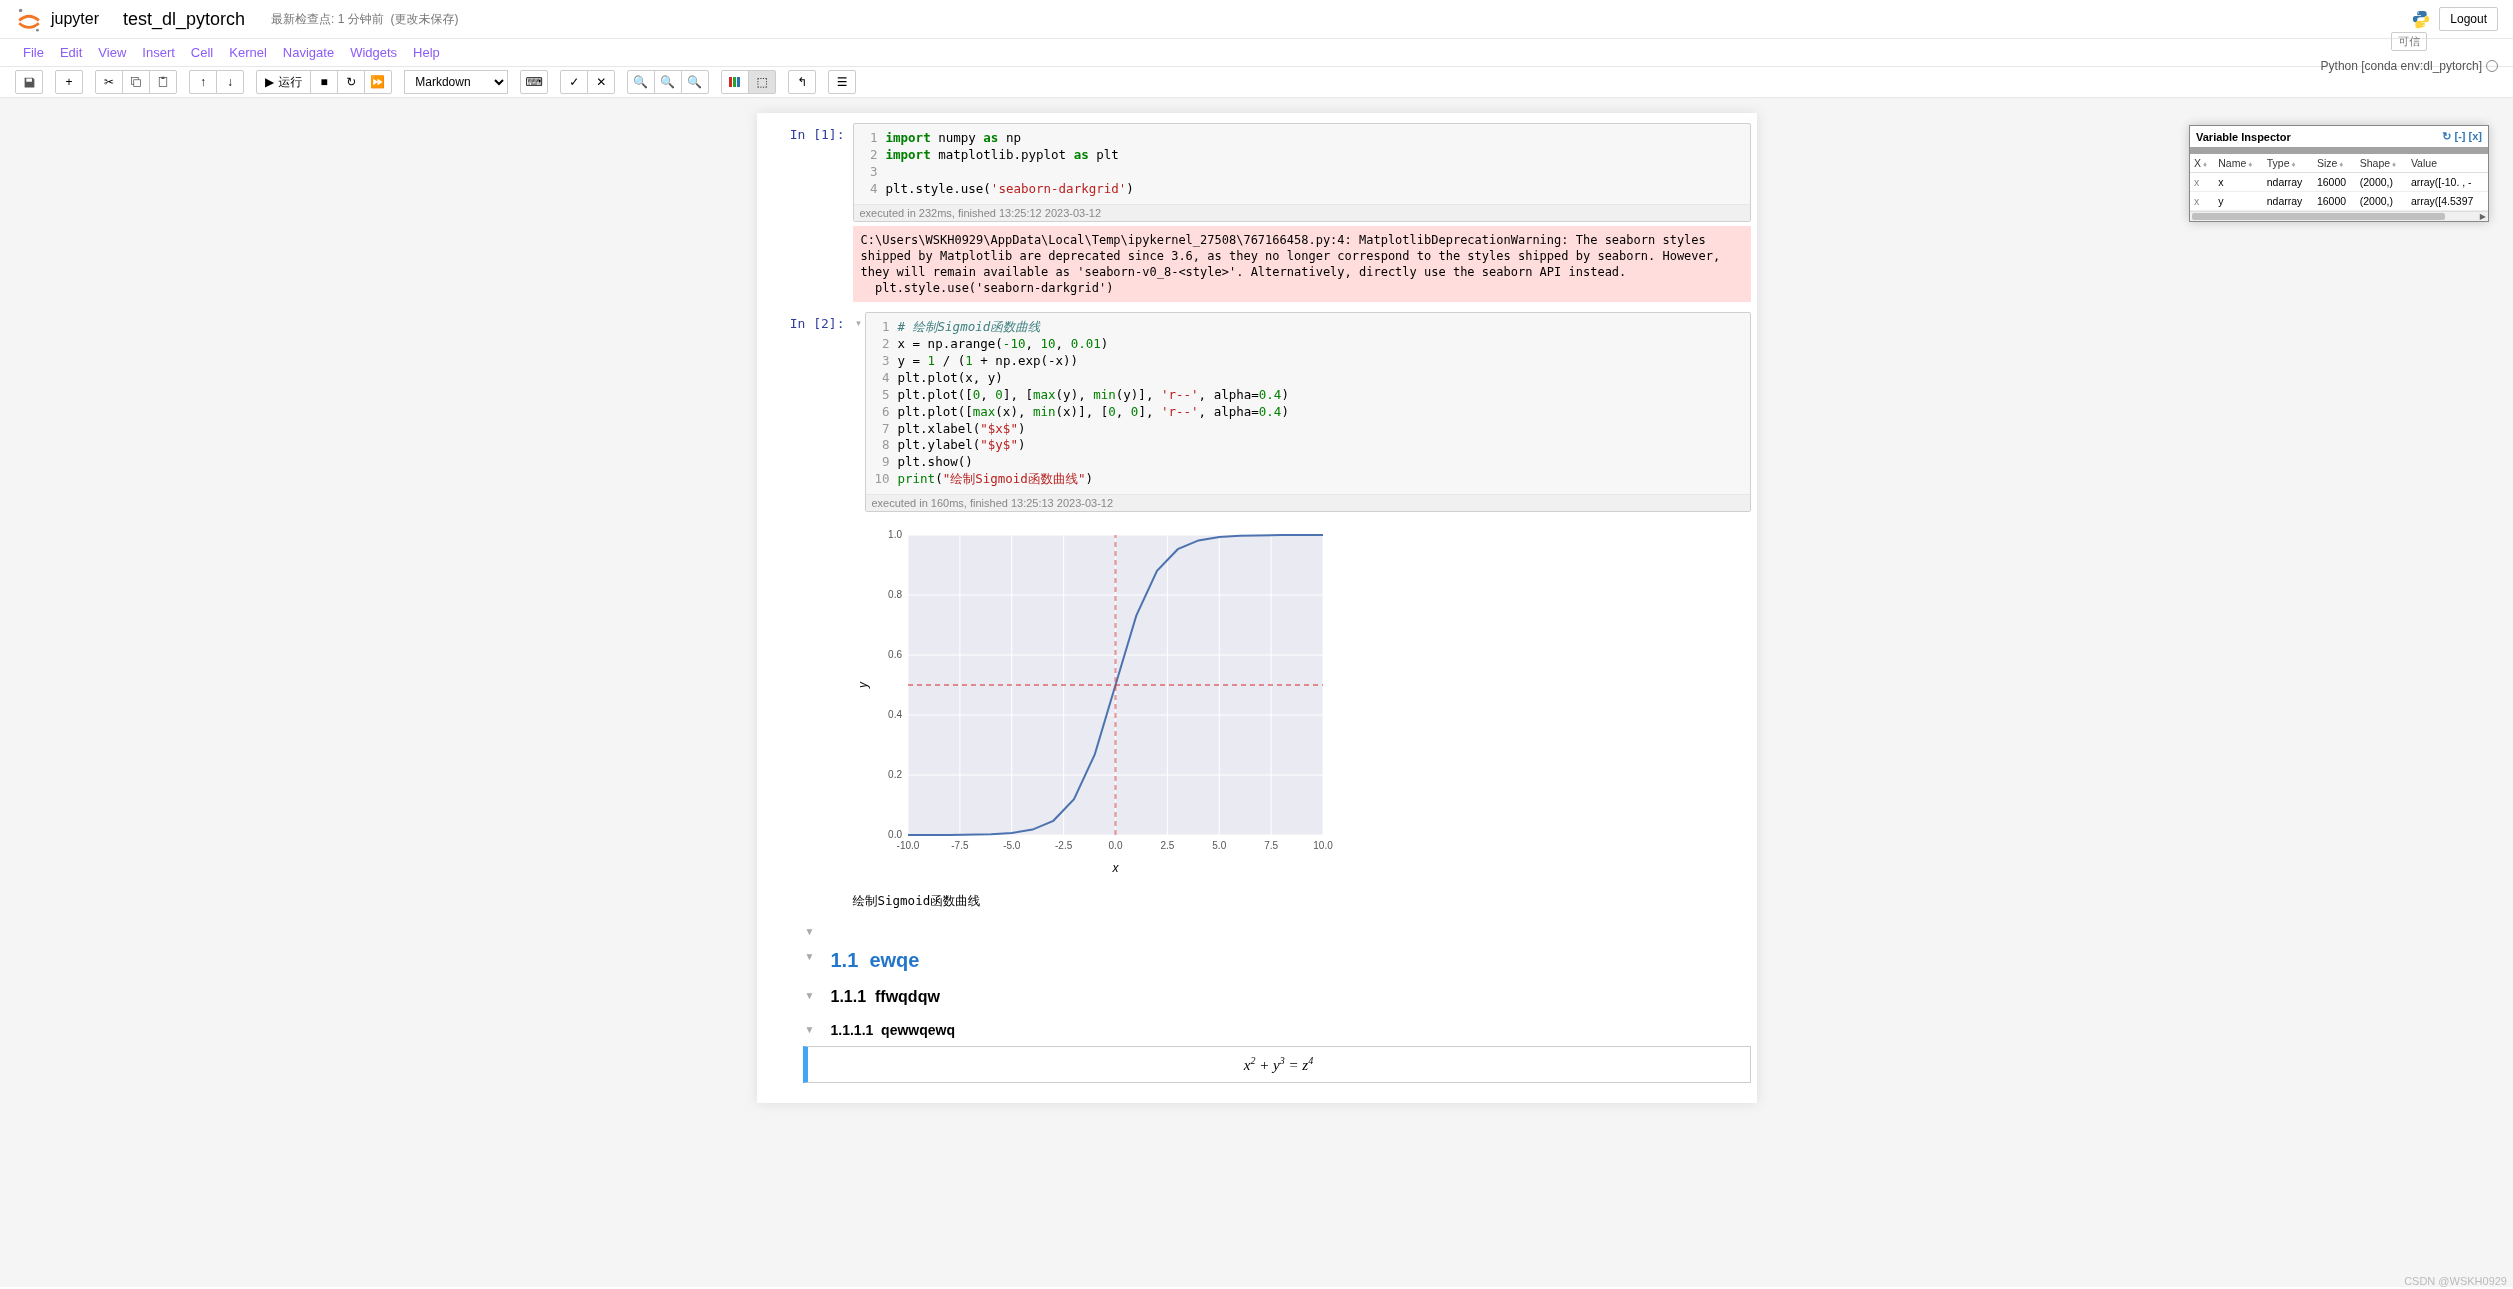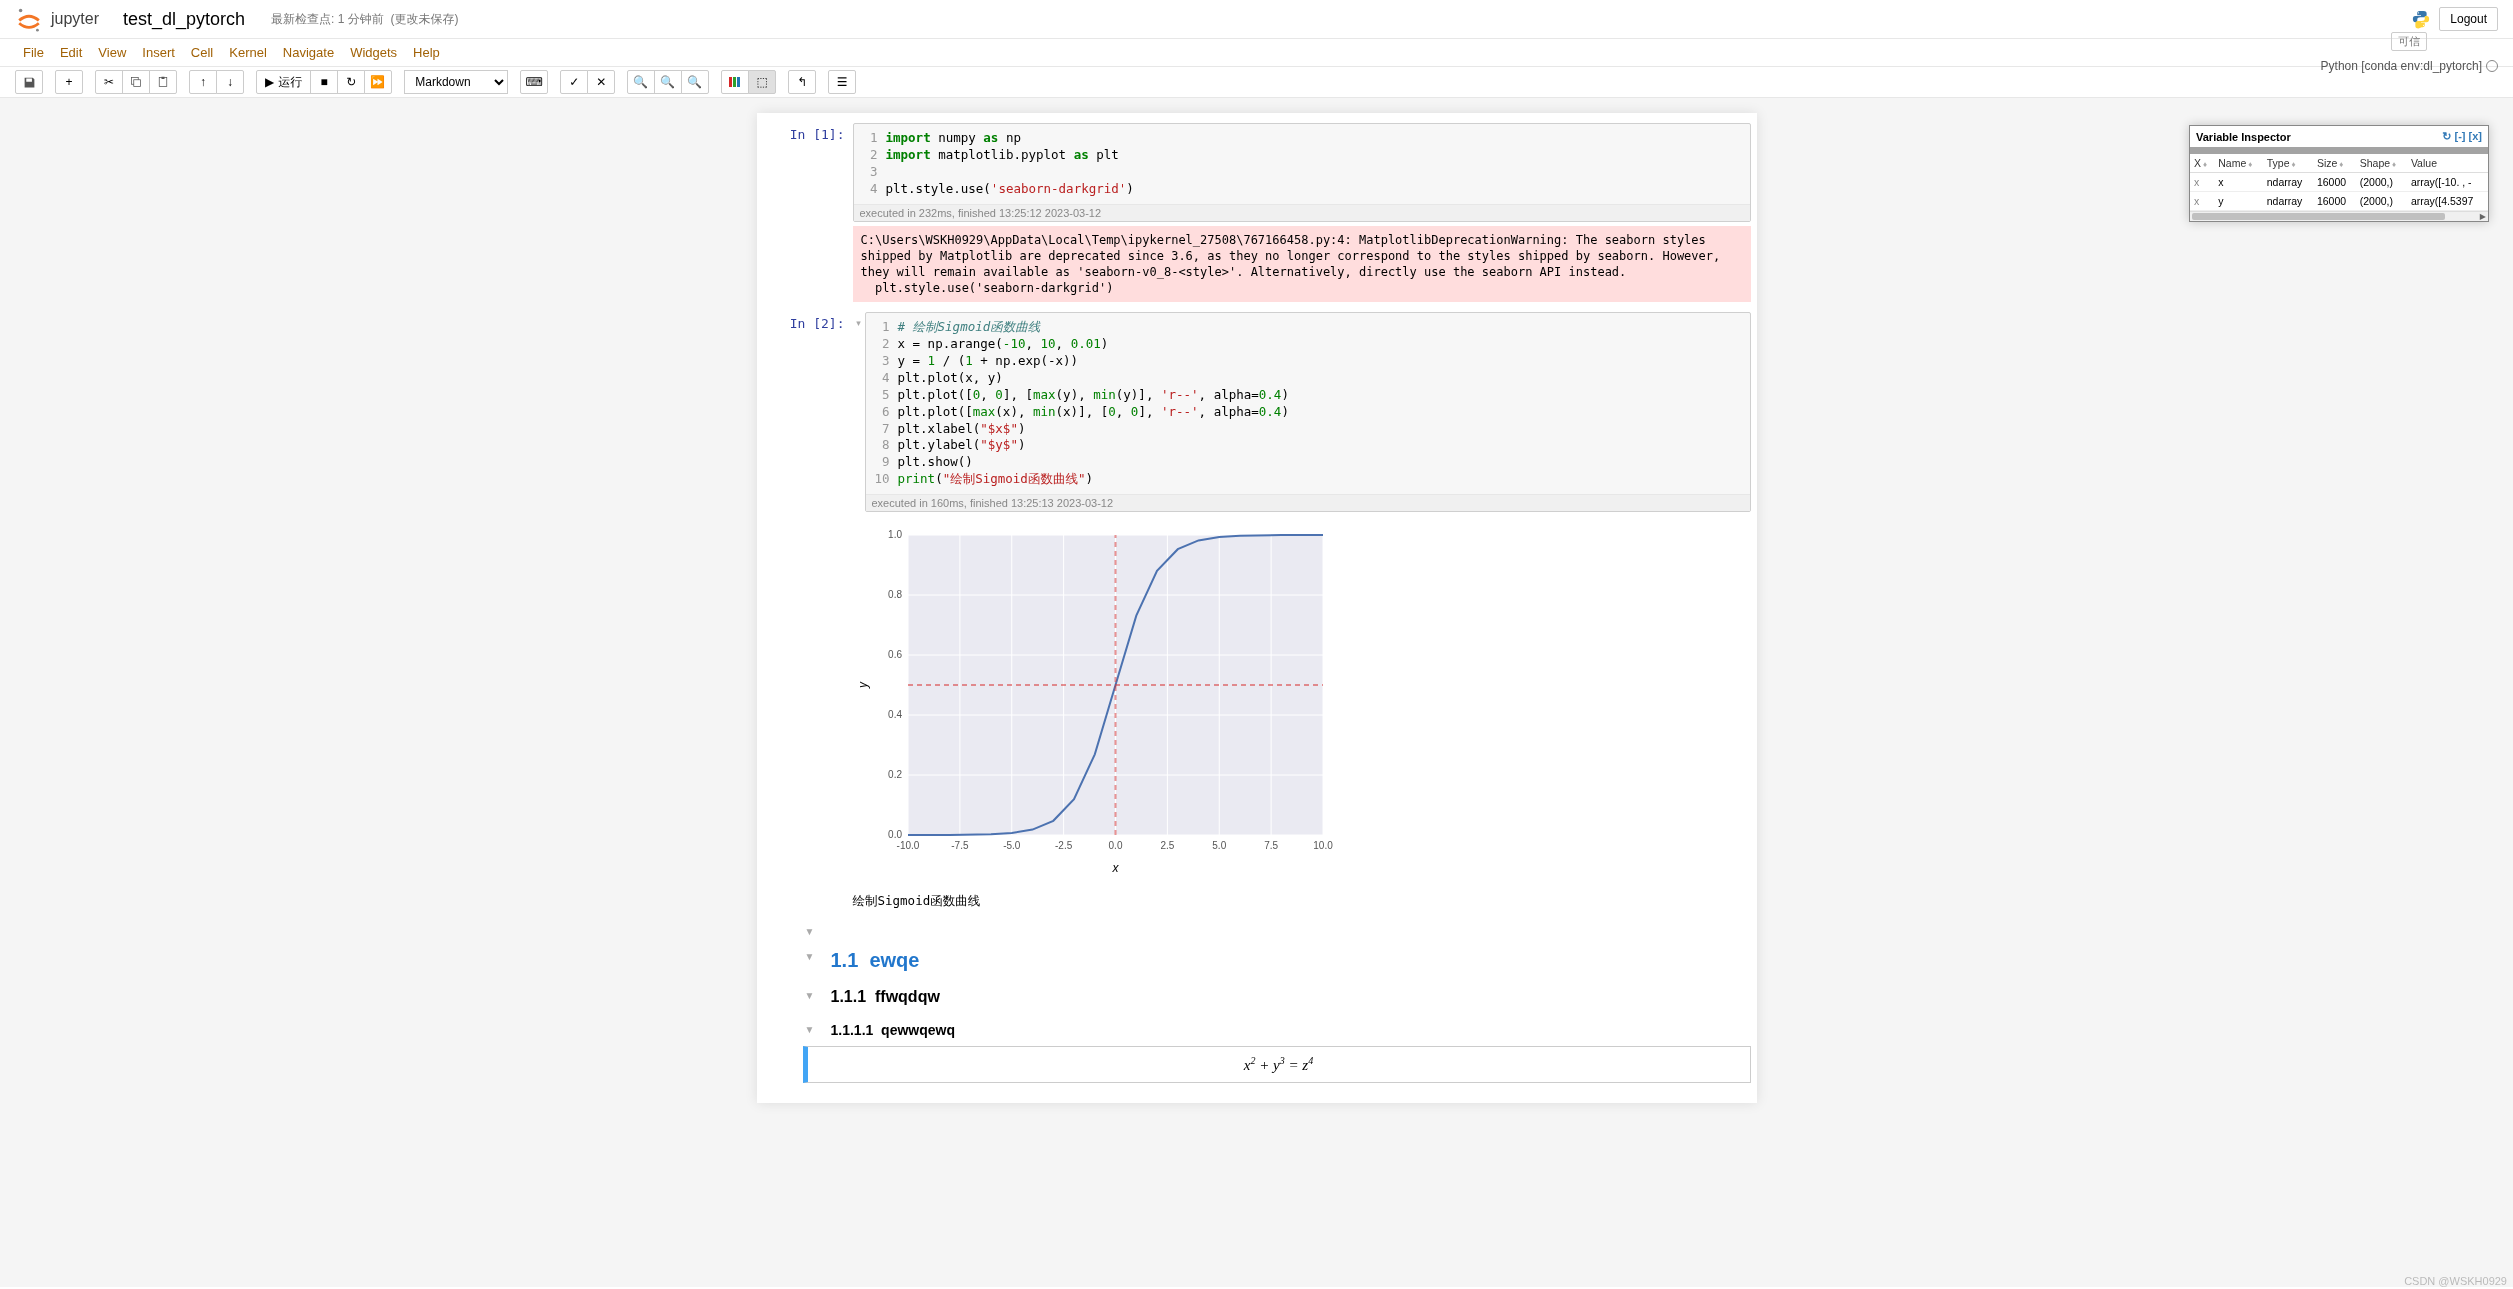--- a/index.html
+++ b/index.html
@@ -2,30 +2,30 @@
 <html><head>
 <meta charset="utf-8">
 <style>
 * { box-sizing: border-box; margin: 0; padding: 0; }
 body { font-family: "Helvetica Neue", Helvetica, Arial, sans-serif; font-size: 13px; color: #000; background: #fff; }
 
 
 .header { border-bottom: 1px solid #e7e7e7; padding: 5px 15px; display: flex; align-items: center; }
 .logo { display: flex; align-items: center; }
 .logo-icon { width: 28px; height: 28px; margin-right: 8px; }
-.logo-text { font-size: 16px; color: #404040; }
+.logo-text { font-size: 16px; color: #000000; }
 .nb-title { font-size: 18px; margin-left: 24px; color: #000; }
 .checkpoint { font-size: 12px; color: #777; margin-left: 26px; }
 .header-right { margin-left: auto; display: flex; align-items: center; gap: 8px; }
 .py-icon { width: 20px; height: 20px; }
 .logout-btn { padding: 4px 10px; border: 1px solid #ccc; background: #fff; font-size: 12px; cursor: pointer; border-radius: 2px; }
 
 
 .menubar { border-bottom: 1px solid #e7e7e7; padding: 0 15px; display: flex; align-items: center; height: 28px; }
-.menu-item { padding: 4px 8px; font-size: 13px; color: #a16207; cursor: pointer; }
+.menu-item { padding: 4px 8px; font-size: 13px; color: #8b5cf6; cursor: pointer; }
 .menubar-right { margin-left: auto; display: flex; align-items: center; gap: 8px; flex-direction: column; }
 .trusted { font-size: 11px; color: #777; border: 1px solid #ccc; padding: 1px 6px; border-radius: 2px; }
 .kernel-ind { font-size: 12px; color: #555; display: flex; align-items: center; gap: 4px; }
 .kernel-circle { width: 12px; height: 12px; border: 1px solid #888; border-radius: 50%; }
 
 
 .toolbar { border-bottom: 1px solid #e7e7e7; padding: 3px 15px; display: flex; align-items: center; gap: 2px; }
 .tb-btn { width: 28px; height: 24px; border: 1px solid #ccc; background: #fff; display: flex; align-items: center; justify-content: center; font-size: 12px; cursor: pointer; border-radius: 2px; }
 .tb-btn.wide { width: auto; padding: 0 8px; gap: 4px; }
 .tb-sep { width: 8px; }

